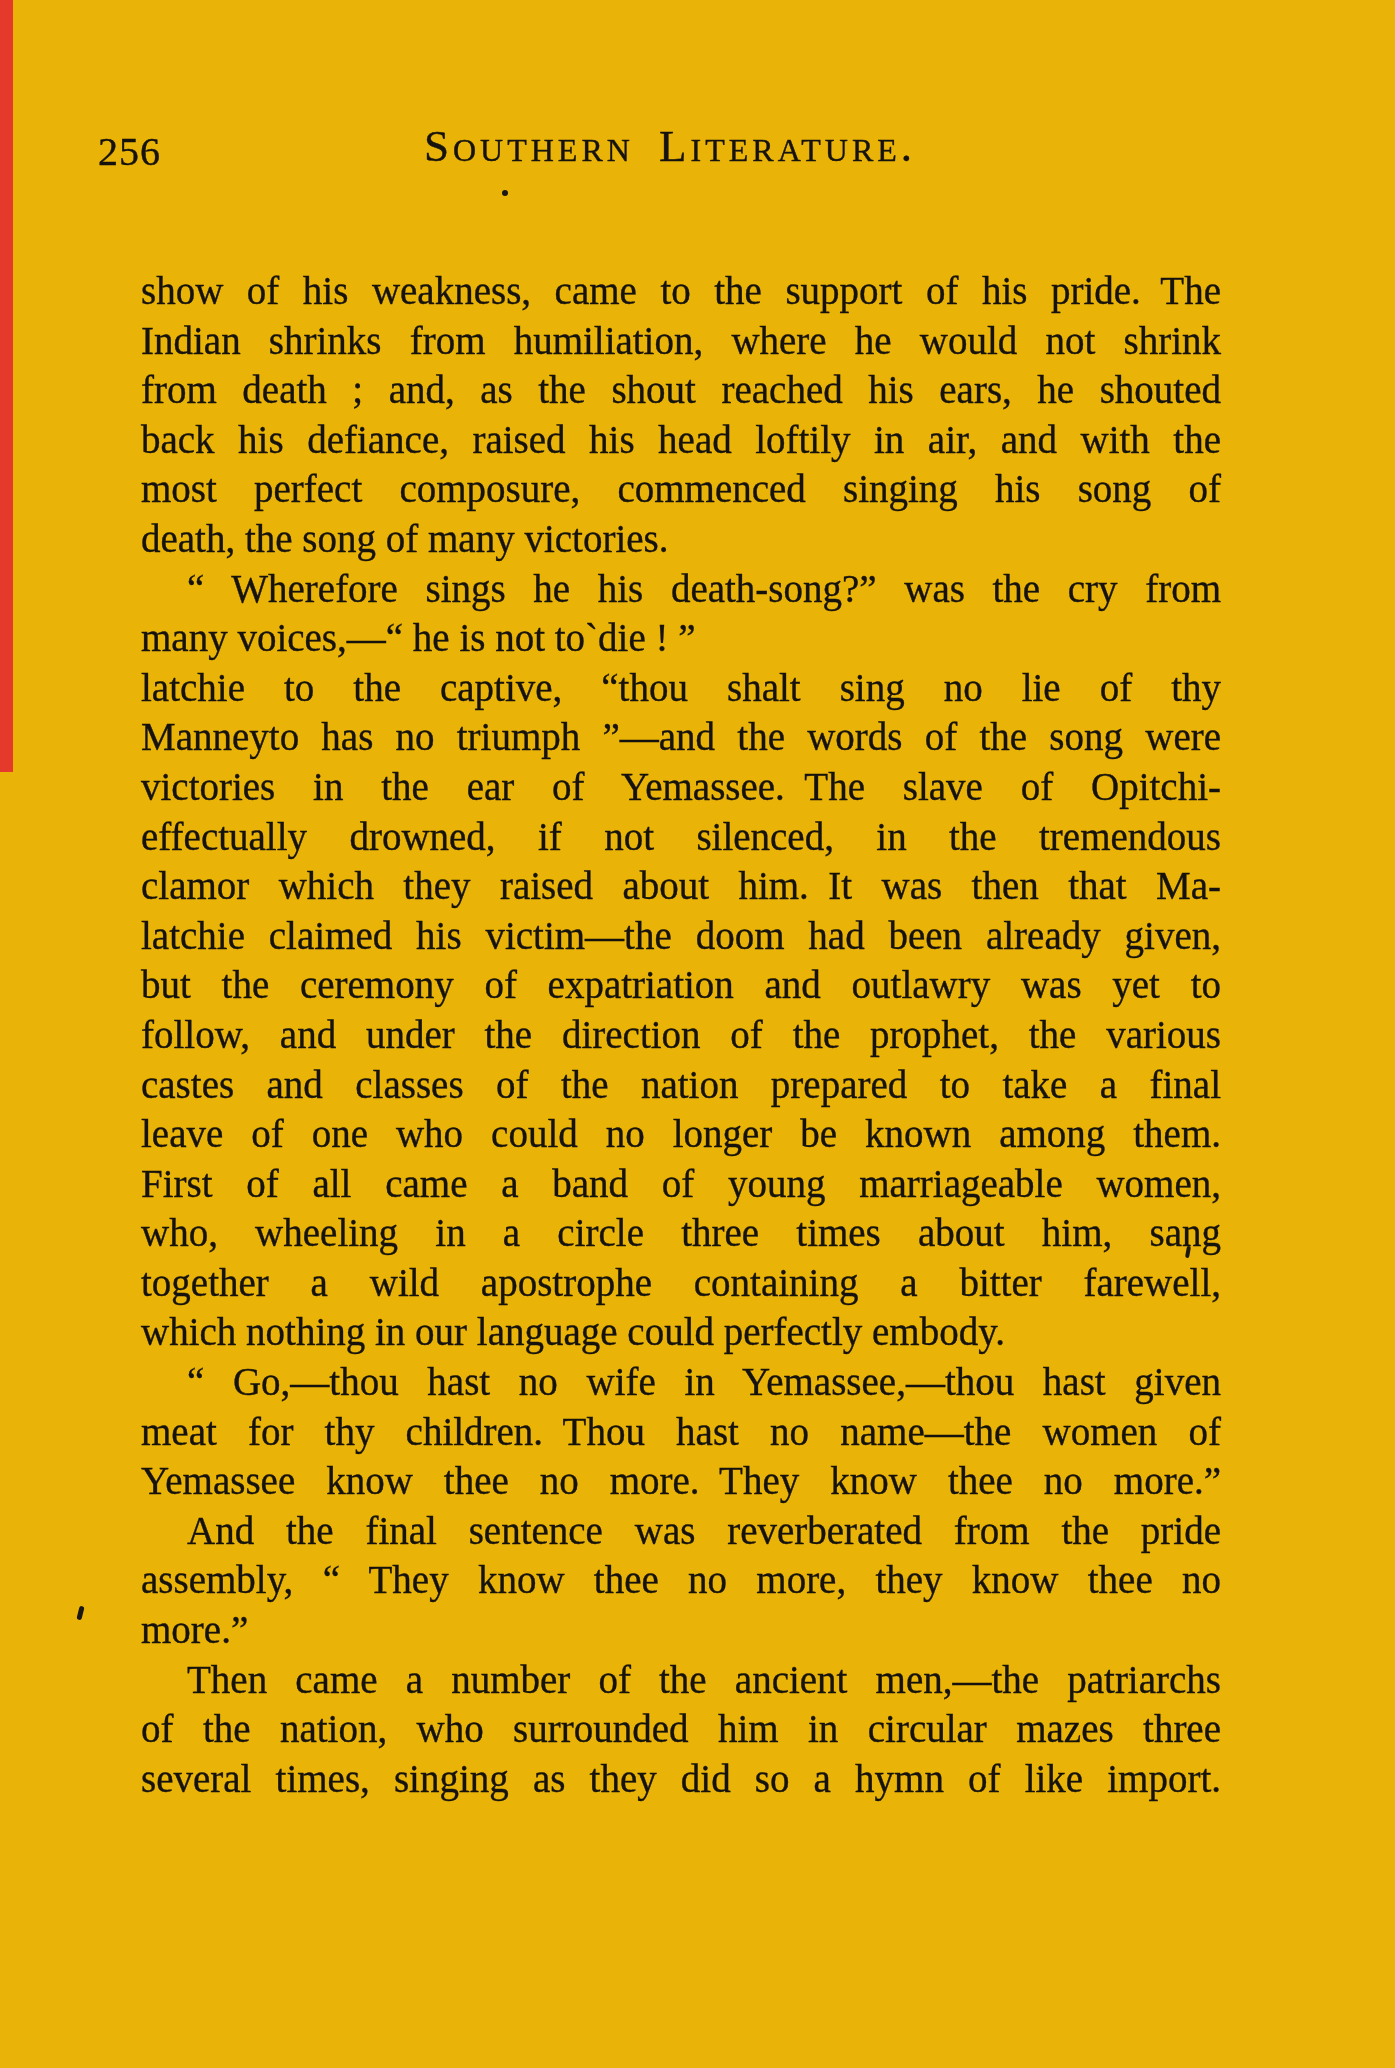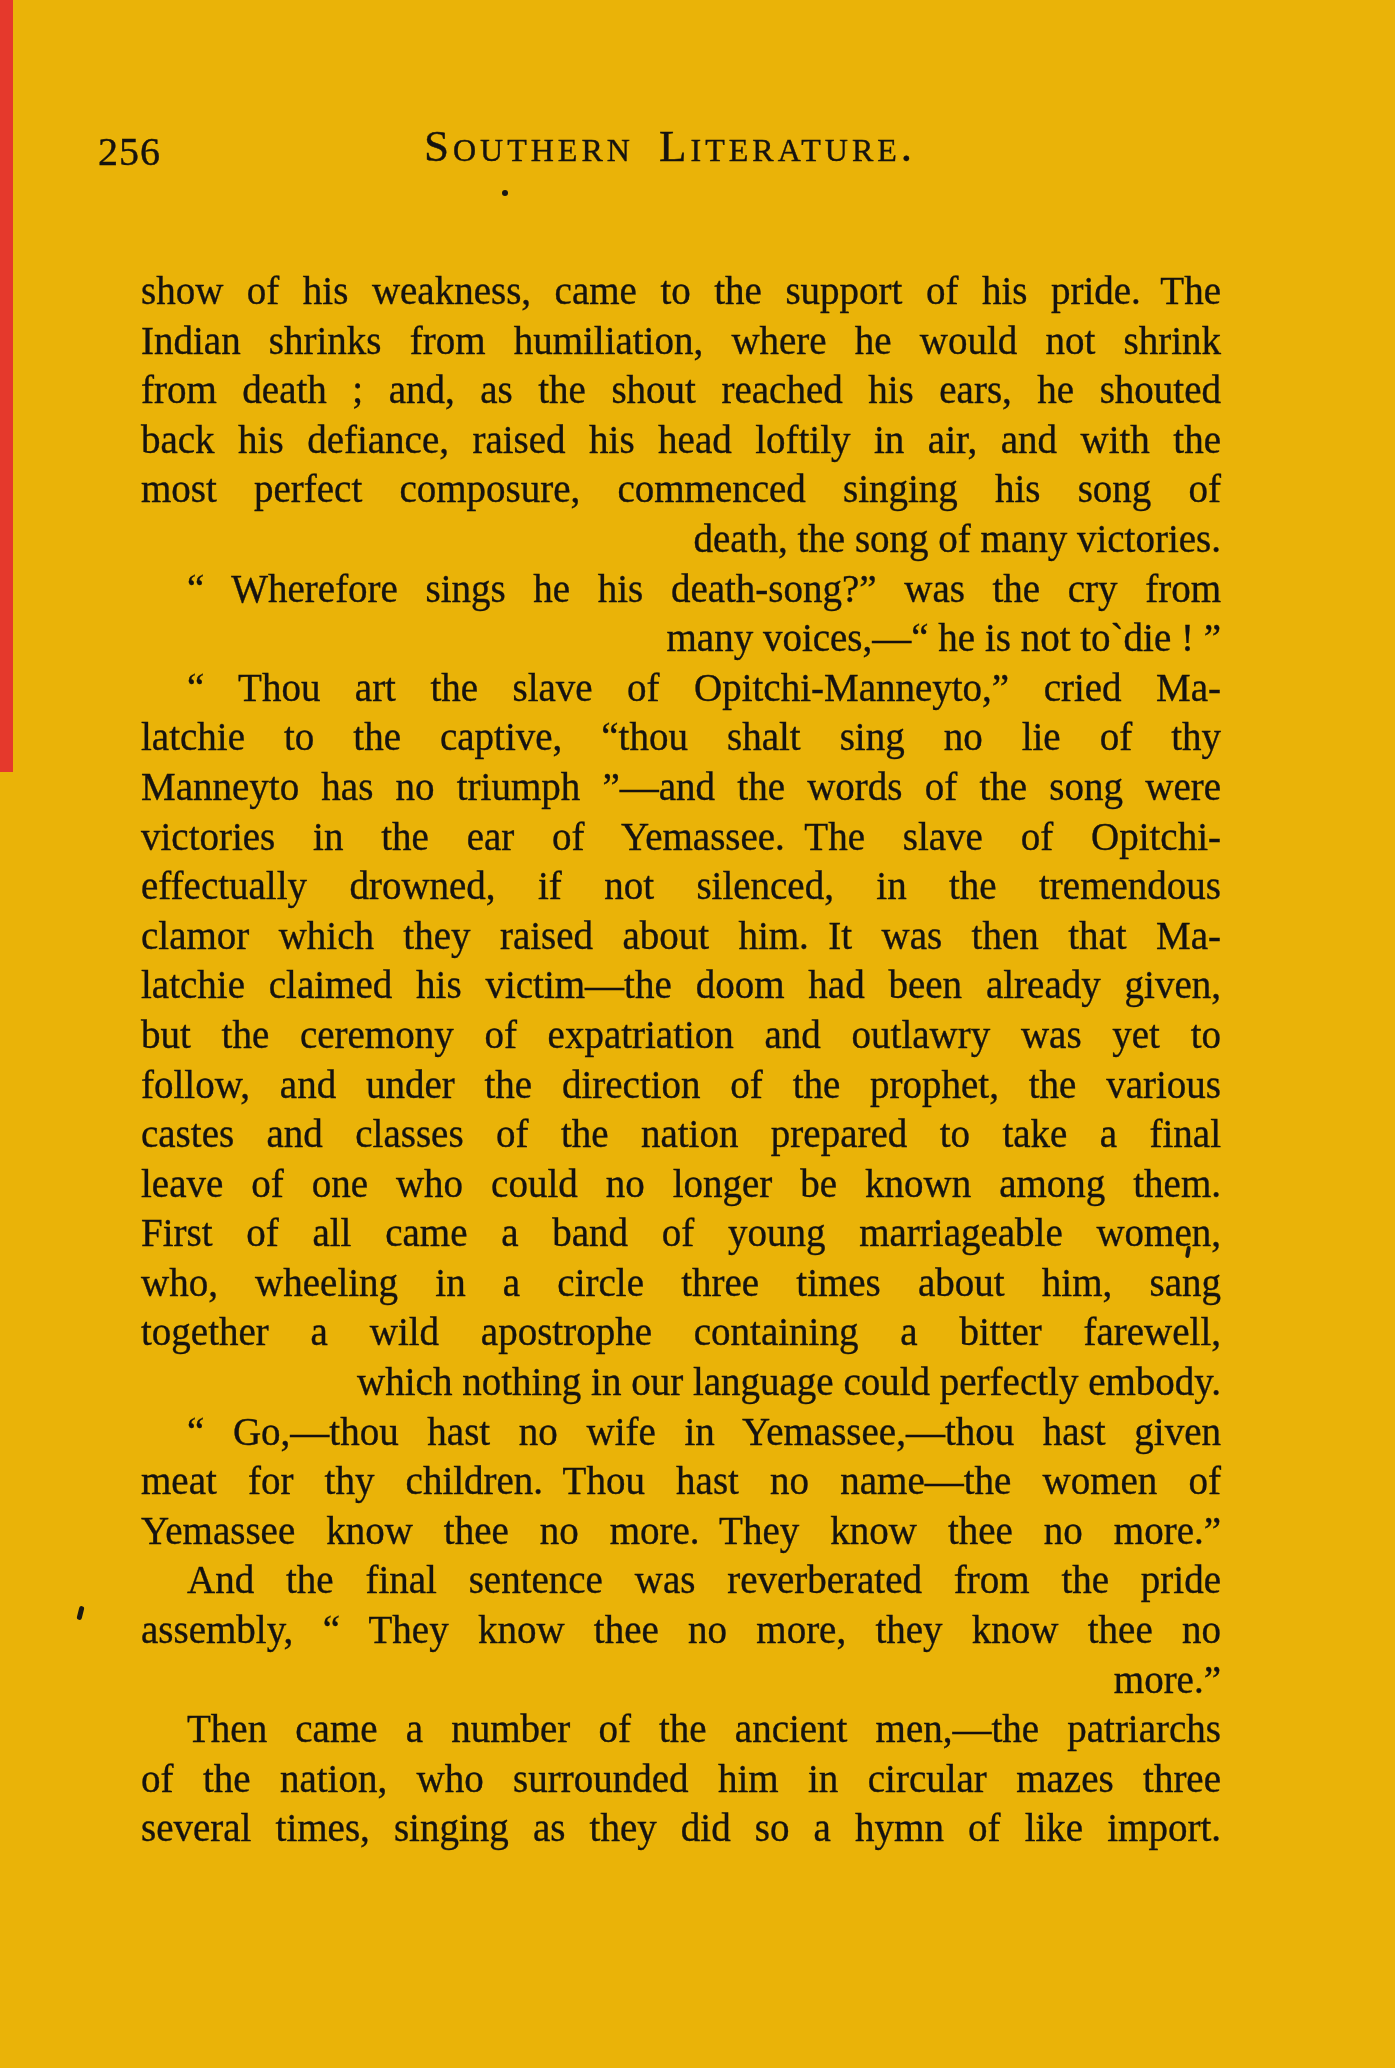--- a/index.html
+++ b/index.html
@@ -29,21 +29,21 @@
     font-variant:small-caps;
     letter-spacing:4px;
     word-spacing:10px;
     -webkit-text-stroke:0.4px #16130f;
   }
   .text-block {
     position:absolute; left:100px; top:266px; width:1080px;
     font-size:39px; line-height:49.6px;margin-left:41px;
     -webkit-text-stroke:0.35px #16130f;
   }
-  .line { text-align:right; }
+  .line { text-align:left; }
   .line.just { text-align:justify; text-align-last:justify; }
   .line.indent { text-indent:46px; }
   
   .mark { position:absolute; background:#1b1813; }
   .mark-header-dot { left:502px; top:190px; width:6px; height:6px; border-radius:50%; }
   .mark-left-tick  { left:78px;  top:1606px; width:5px; height:14px; border-radius:3px; transform:rotate(14deg); }
   .mark-right-tick { left:1186px; top:1246px; width:4px; height:12px; border-radius:3px; transform:rotate(10deg); }
 </style>
 </head>
 <body>
@@ -59,21 +59,20 @@
 
   <div class="text-block">
     <div class="line just">show of his weakness, came to the support of his pride. The</div>
     <div class="line just">Indian shrinks from humiliation, where he would not shrink</div>
     <div class="line just">from death ; and, as the shout reached his ears, he shouted</div>
     <div class="line just">back his defiance, raised his head loftily in air, and with the</div>
     <div class="line just">most perfect composure, commenced singing his song of</div>
     <div class="line">death, the song of many victories.</div>
     <div class="line just indent">“ Wherefore sings he his death-song?” was the cry from</div>
     <div class="line">many voices,—“ he is not to`die ! ”</div>
-    <div class="line just indent">“ Thou art the slave of Opitchi-Manneyto,” cried Ma-</div>
     <div class="line just">latchie to the captive, “thou shalt sing no lie of thy</div>
     <div class="line just">Manneyto has no triumph ”—and the words of the song were</div>
     <div class="line just">victories in the ear of Yemassee. The slave of Opitchi-</div>
     <div class="line just">effectually drowned, if not silenced, in the tremendous</div>
     <div class="line just">clamor which they raised about him. It was then that Ma-</div>
     <div class="line just">latchie claimed his victim—the doom had been already given,</div>
     <div class="line just">but the ceremony of expatriation and outlawry was yet to</div>
     <div class="line just">follow, and under the direction of the prophet, the various</div>
     <div class="line just">castes and classes of the nation prepared to take a final</div>
     <div class="line just">leave of one who could no longer be known among them.</div>

